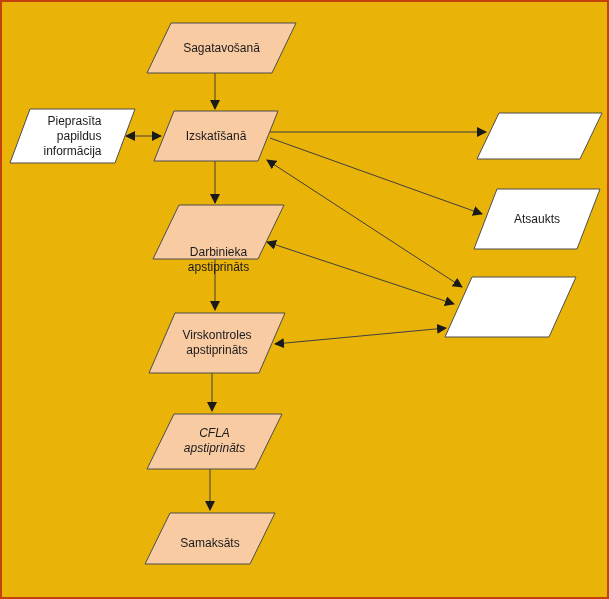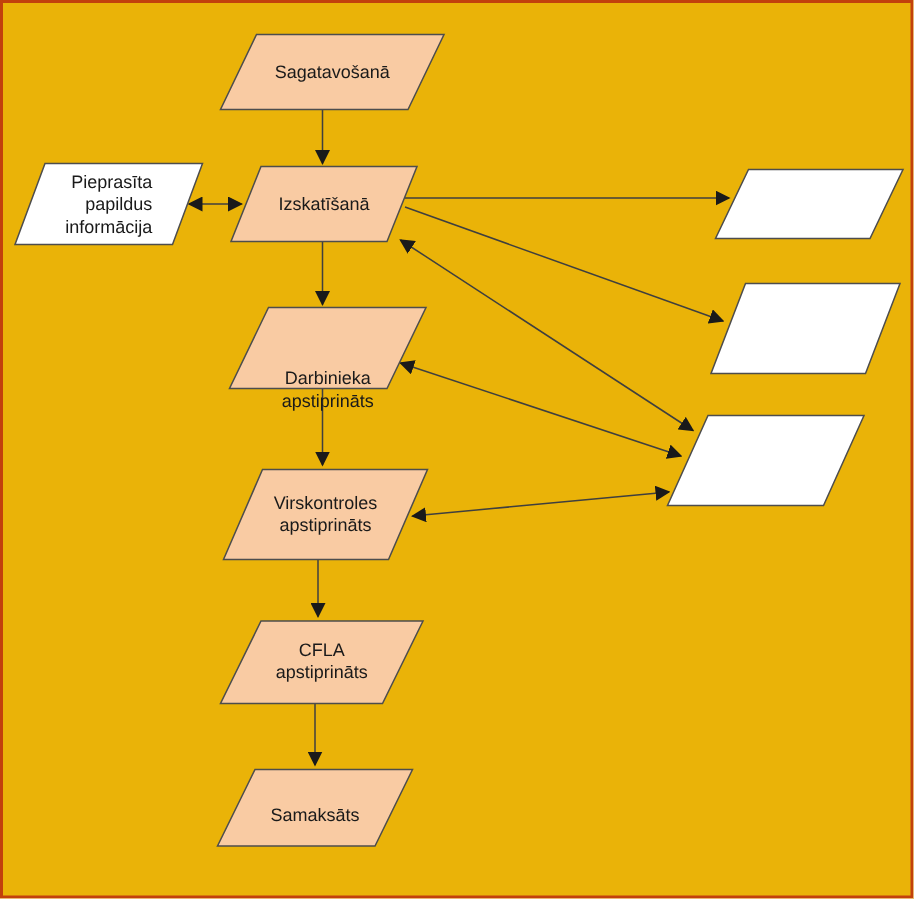--- a/index.html
+++ b/index.html
@@ -78,21 +78,22 @@
     <polygon points="173,311 283,311 257,371 147,371" fill="#F9CBA3"></polygon>
     <polygon points="172,412 280,412 253,467 145,467" fill="#F9CBA3"></polygon>
     <polygon points="168,511 273,511 248,562 143,562" fill="#F9CBA3"></polygon>
   </svg>
 
   <div class="node-label" style="left:145px; top:21px;  width:149px; height:50px;">Sagatavošanā</div>
   <div class="node-label" style="left:152px; top:109px; width:124px; height:50px;text-align:right;">Izskatīšanā</div>
   <div class="node-label" style="left:8px;   top:107px; width:125px; height:54px;text-align:right;">Pieprasīta
 papildus
 informācija</div>
+  <div class="node-label" style="left:472px; top:187px; width:126px; height:60px;">Atsaukts</div>
   <div class="node-label" style="left:151px; top:203px; width:131px; height:54px;margin-top:28px;">Darbinieka
 apstiprināts</div>
   <div class="node-label" style="left:147px; top:311px; width:136px; height:60px;">Virskontroles
 apstiprināts</div>
-  <div class="node-label" style="left:145px; top:412px; width:135px; height:54px;">CFLA
+  <div class="node-label" style="left:145px; top:412px; width:135px; height:54px;font-style:italic;">CFLA
 apstiprināts</div>
   <div class="node-label" style="left:143px; top:511px; width:130px; height:60px;">Samaksāts</div>
 
 </div>
 
 </body></html>

